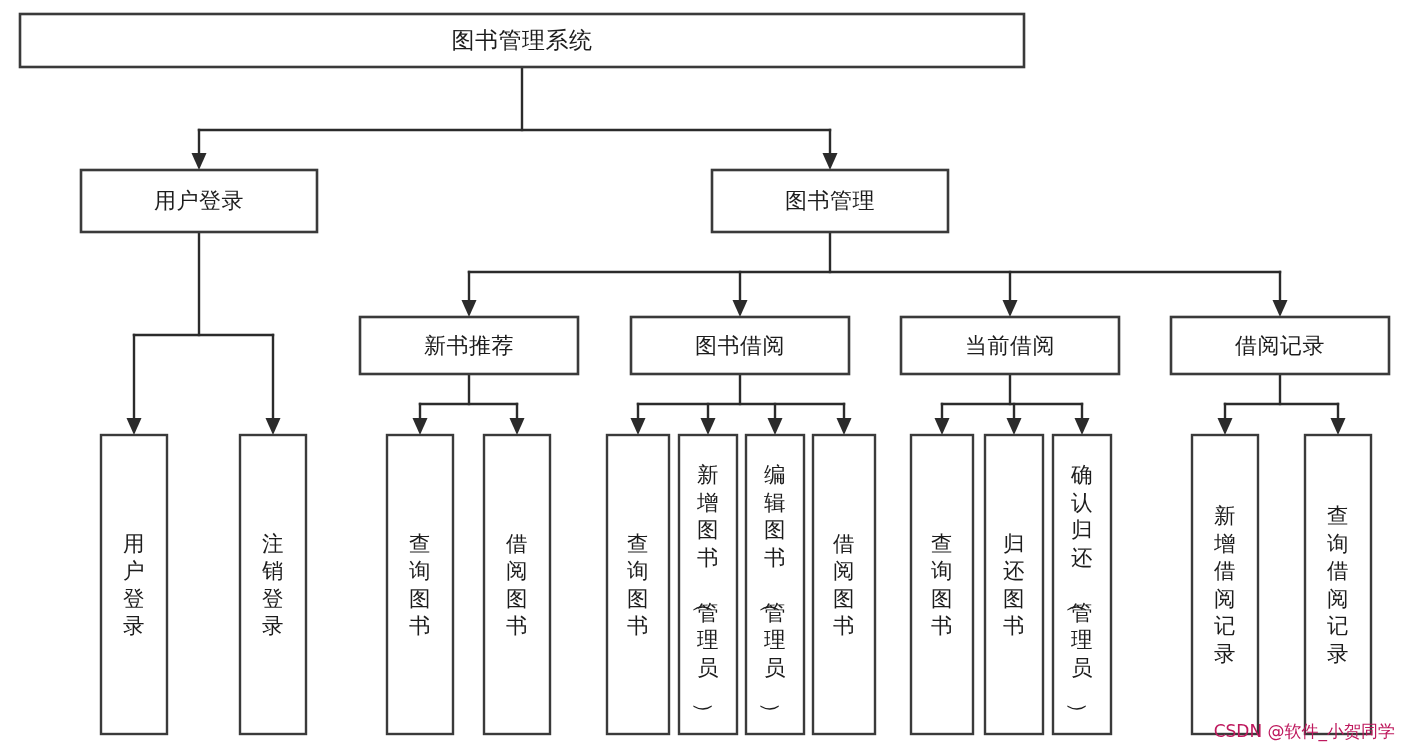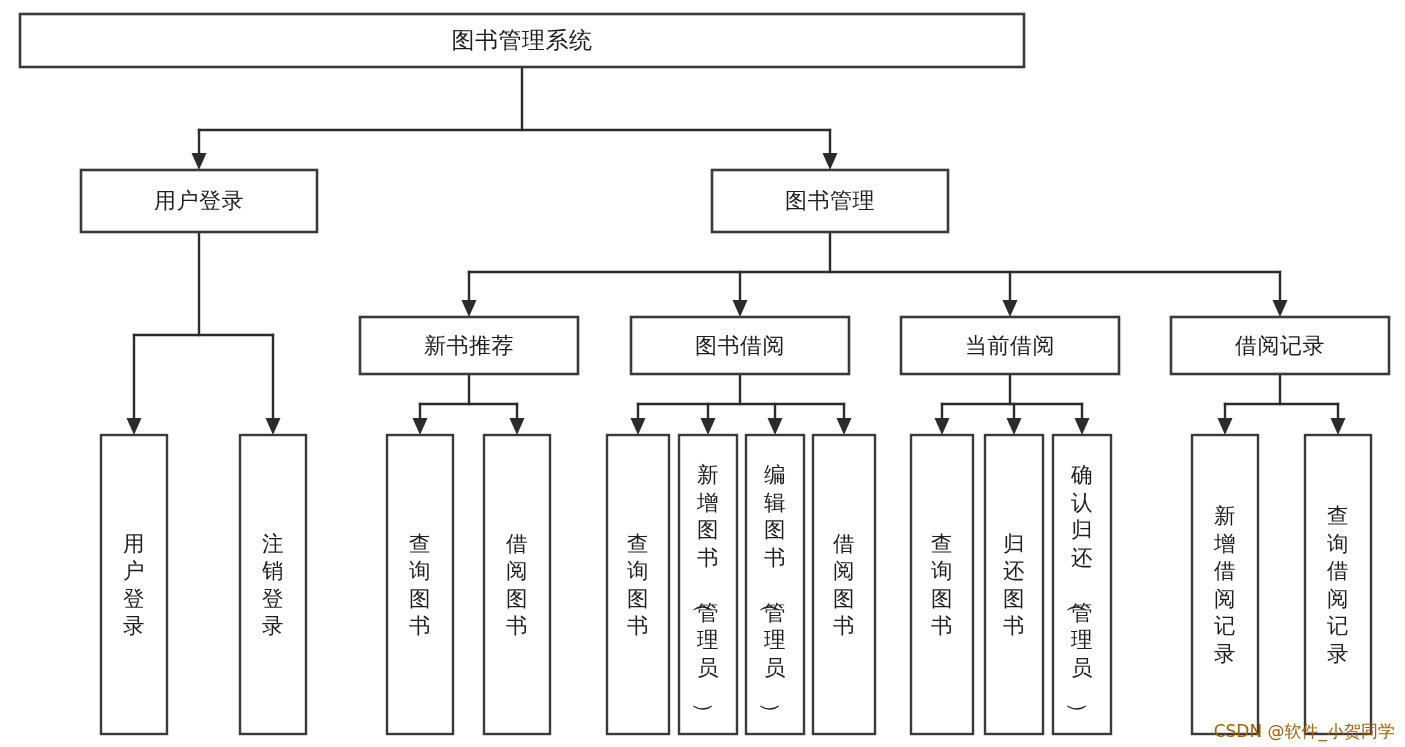--- a/index.html
+++ b/index.html
@@ -63,21 +63,21 @@
   .arrow-head {
     fill: #2b2b2b;
     stroke: none;
   }
   .watermark {
     position: absolute;
     right: 10px;
     bottom: 4px;
     font-family: "DejaVu Sans", "Liberation Sans", sans-serif;
     font-size: 17px;
-    color: #a16207;
+    color: #be185d;
     white-space: nowrap;
     user-select: none;
   }
 </style>
 </head>
 <body>
 
 <div id="diagram-root">
   <svg class="diagram-canvas" viewBox="0 0 1405 747">
     <g id="connector-layer">

